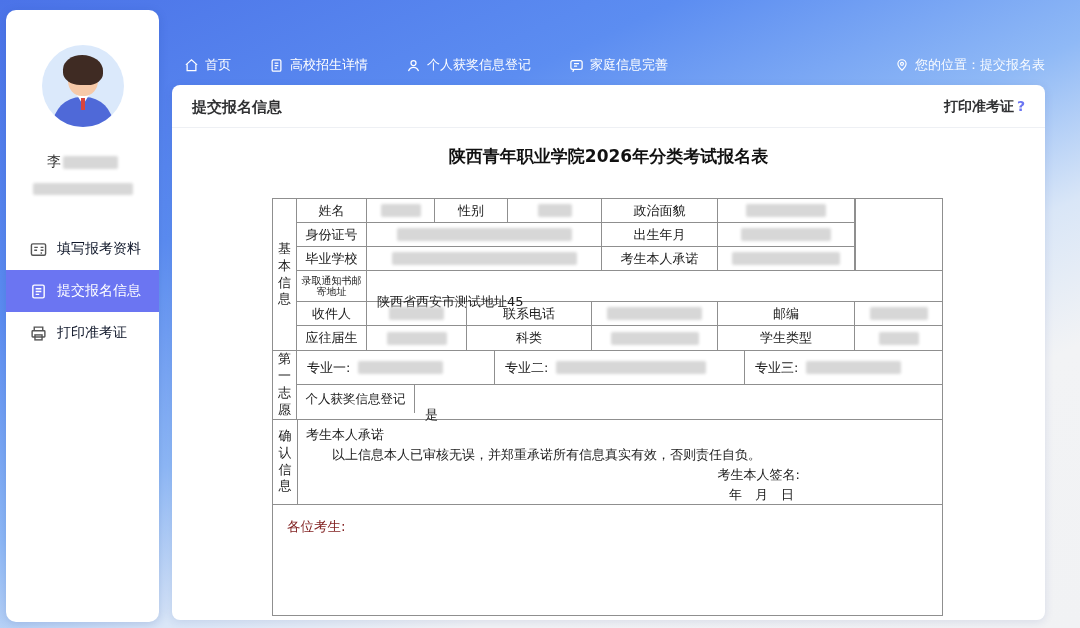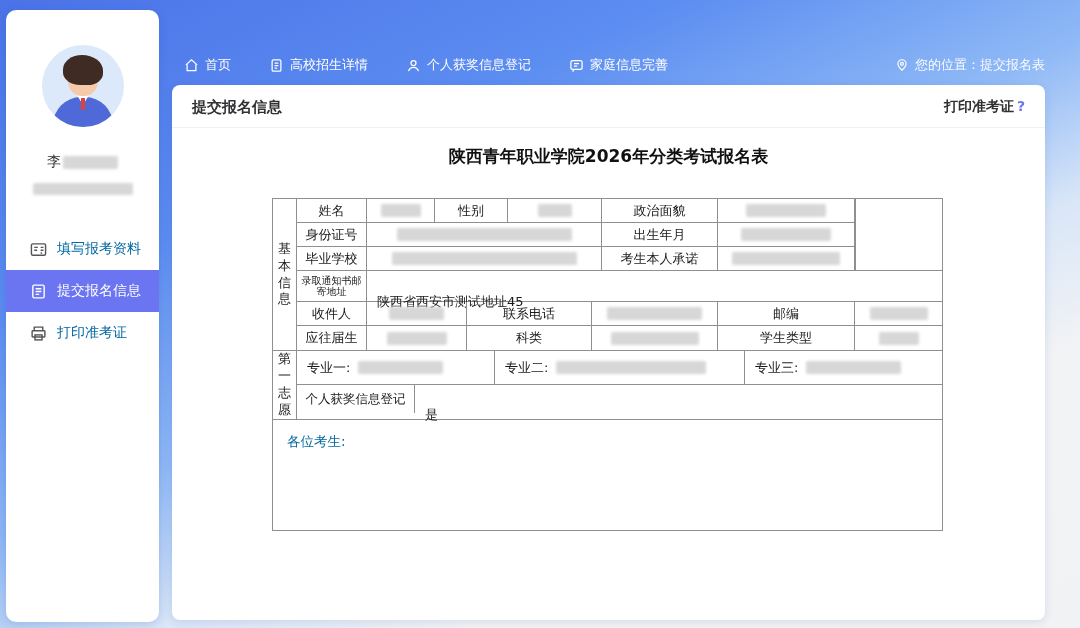--- a/index.html
+++ b/index.html
@@ -17,21 +17,21 @@
   .av-hair { position:absolute; left:21px; top:10px; width:40px; height:30px; border-radius:50% 55% 40% 45%; background:#3f2b23; }
   .av-face { position:absolute; left:26px; top:17px; width:30px; height:34px; border-radius:45%; background:#f6c9a8; }
   .av-body { position:absolute; left:11px; top:52px; width:60px; height:34px; border-radius:28px 28px 0 0; background:#4f69d8; }
   .av-collar{ position:absolute; left:35px; top:50px; width:12px; height:10px; background:#fff; clip-path:polygon(0 0,100% 0,50% 100%); }
   .av-tie { position:absolute; left:39px; top:53px; width:4px; height:12px; background:#d8453e; }
   .user-name { position:absolute; left:0; top:143px; width:153px; text-align:center; font-size:14px; color:#333; }
   .user-name .redact { display:inline-block; vertical-align:middle; margin-left:2px; }
   .user-id { position:absolute; left:0; top:170px; width:153px; text-align:center; }
   .menu { position:absolute; left:0; top:218px; width:153px; }
   .menu-item { display:flex; align-items:center; height:42px; padding-left:24px; gap:10px;
-    font-size:14px; color:#0369a1; cursor:pointer; }
+    font-size:14px; color:#0f172a; cursor:pointer; }
   .menu-item.active { background:#6b75f2; color:#fff; }
   .menu-item svg { width:17px; height:17px; flex:0 0 auto; }
   
   .topnav { position:absolute; left:184px; top:52px; right:35px; height:26px;
     display:flex; align-items:center; gap:38px; color:#fff; font-size:13px; }
   .nav-item { display:flex; align-items:center; gap:6px; cursor:pointer; }
   .nav-item svg { width:15px; height:15px; }
   .nav-loc { margin-left:auto; display:flex; align-items:center; gap:6px; color:rgba(255,255,255,.95); }
   .nav-loc svg { width:14px; height:14px; }
   
@@ -63,21 +63,21 @@
   .photo-box { position:absolute; right:0; top:0; width:87px; height:71px;
     background:#fff; border-left:1px solid #8f8f8f; }
   .redact { background:#d7d7d7; height:13px; border-radius:2px; filter:blur(1.6px); display:inline-block; }
   .mj { display:flex; align-items:center; gap:8px; padding-left:10px; justify-content:flex-start; }
   
   .confirm-cell { padding:5px 10px 4px 8px; line-height:20px; width:100%; }
   .confirm-cell .indent { text-indent:2em; }
   .confirm-cell .sign { text-align:right; padding-right:132px; }
   .confirm-cell .date { text-align:right; padding-right:138px; }
   
-  .notice { width:100%; min-height:110px; padding:11px 14px; color:#0369a1; font-size:13.5px; line-height:21px; }
+  .notice { width:100%; min-height:110px; padding:11px 14px; color:#7f1d1d; font-size:13.5px; line-height:21px; }
   .notice .n-title { margin-bottom:11px; }
   .notice .n-body { text-indent:2em; }
 </style>
 </head>
 <body>
 
 <div class="sidebar">
   <div class="avatar">
     <div class="av-body"></div>
     <div class="av-collar"></div>
@@ -261,20 +261,35 @@
               <span class="redact" style="width:95px"></span>
           </div>
         </div>
         <div class="r" style="height:28px">
           <div class="c" style="width:118px;font-size:12.5px">个人获奖信息登记</div>
           <div class="c left noR" style="width:527px">是</div>
         </div>
       </div>
     </div>
 
+    <div class="sect">
+      <div class="vlab">
+          <span>确认信息</span>
+        </div>
+      <div class="rows">
+        <div class="r" style="height:84px">
+          <div class="confirm-cell">
+            <div>考生本人承诺</div>
+            <div class="indent">以上信息本人已审核无误，并郑重承诺所有信息真实有效，否则责任自负。</div>
+            <div class="sign">考生本人签名:</div>
+            <div class="date">年　月　日</div>
+          </div>
+        </div>
+      </div>
+    </div>
 
     <div class="sect">
       <div class="notice">
         <div class="n-title">各位考生:</div>
       </div>
     </div>
 
   </div>
 </div>
 

